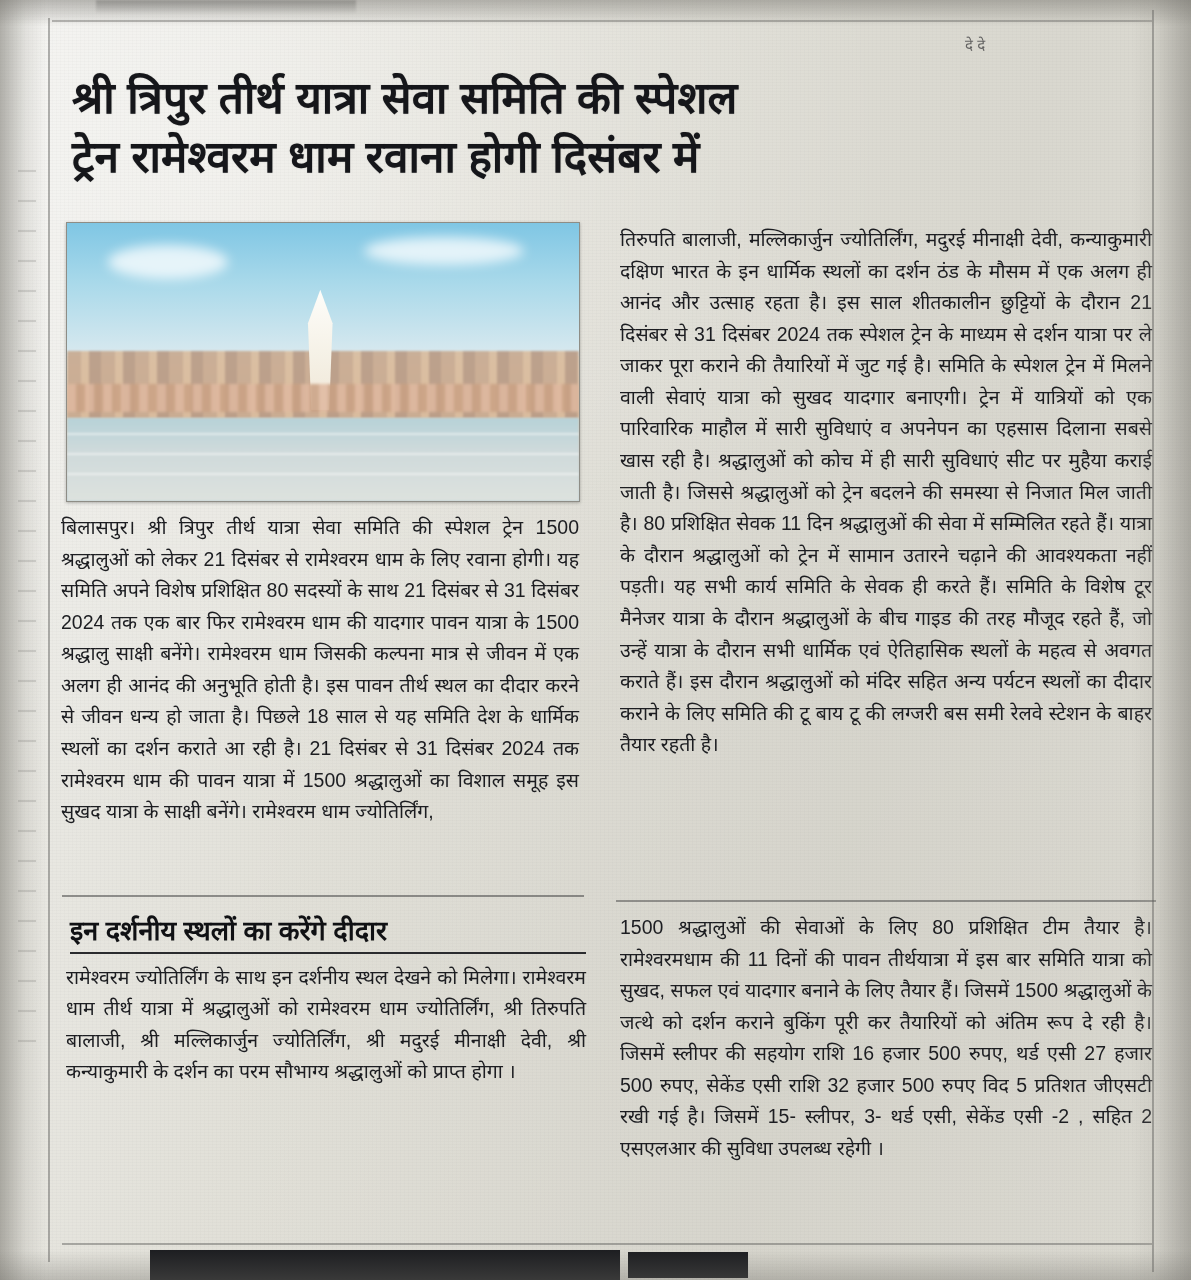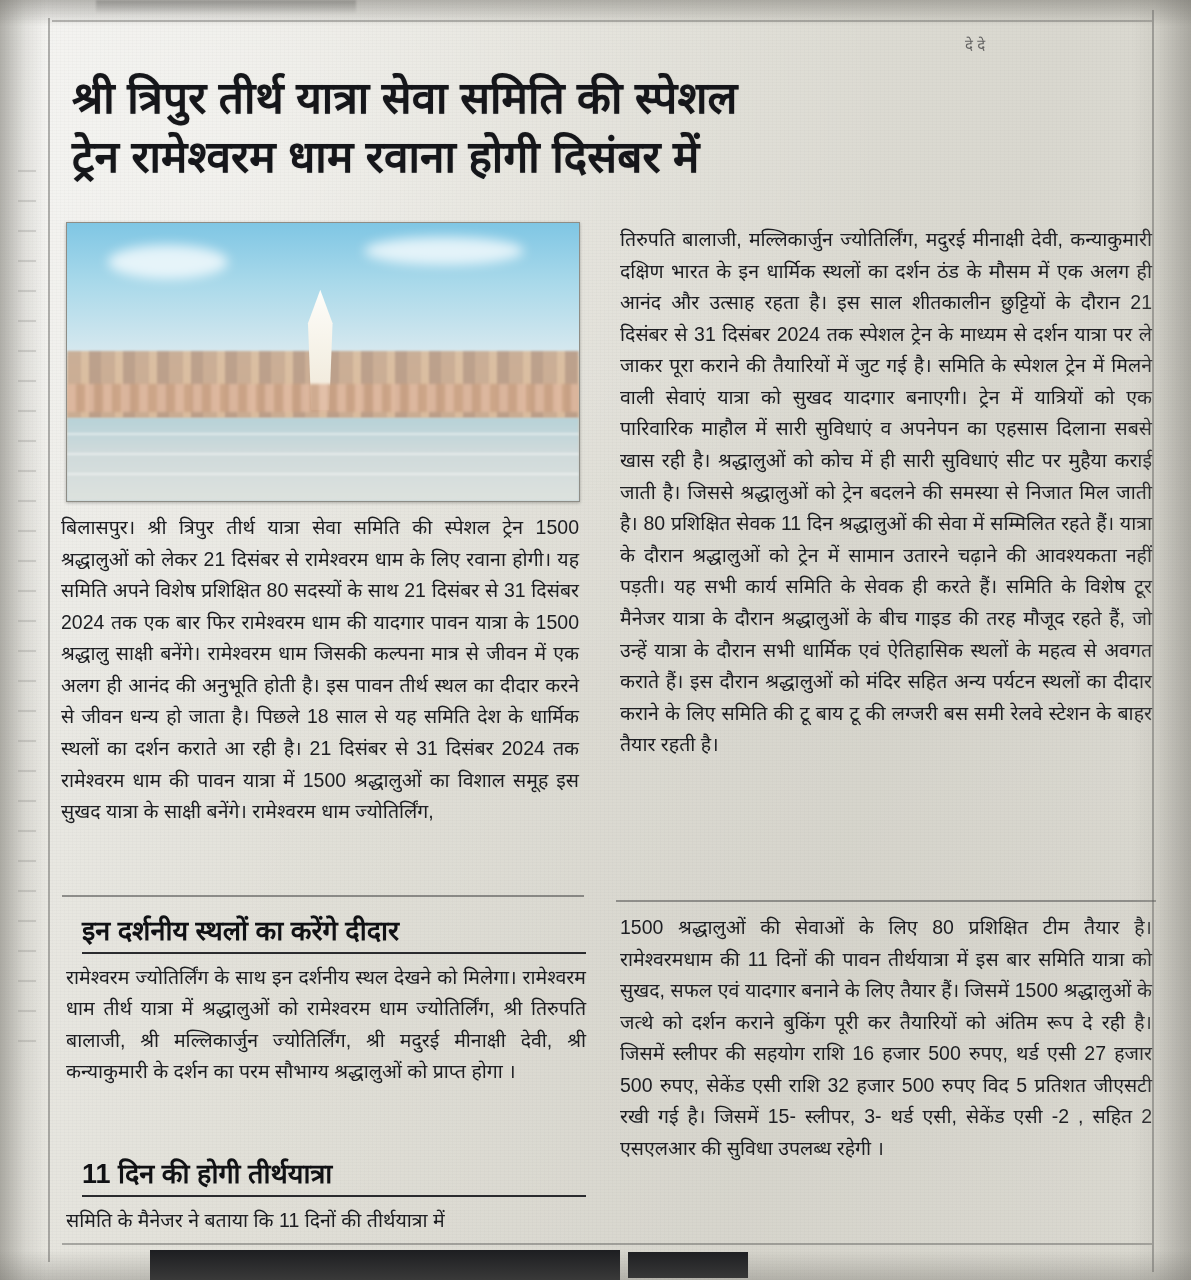--- a/index.html
+++ b/index.html
@@ -118,21 +118,21 @@
   .col-right-upper{left:620px;top:224px;width:532px;}
 
   .subhead{
     font-family:"Liberation Sans", sans-serif;
     font-weight:bold;
     font-size:27px;
     line-height:1.25;
     color:#101114;
     border-bottom:2px solid #2a2b2e;
     padding-bottom:3px;
-    margin:10px 0 8px 16px;
+    margin:10px 0 8px 4px;
     display:block;
   }
   .col-left-sec1{left:66px;top:905px;width:520px;}
   .col-left-sec2{left:66px;top:1148px;width:520px;}
   .col-right-lower{left:620px;top:912px;width:532px;}
 
   .divider-h{
     position:absolute;left:62px;top:895px;width:522px;height:2px;background:rgba(70,70,70,0.55);
   }
   .divider-h2{
@@ -204,24 +204,20 @@
   <div class="col col-left-lower body-text">बिलासपुर। श्री त्रिपुर तीर्थ यात्रा सेवा समिति की स्पेशल ट्रेन 1500 श्रद्धालुओं को लेकर 21 दिसंबर से रामेश्वरम धाम के लिए रवाना होगी। यह समिति अपने विशेष प्रशिक्षित 80 सदस्यों के साथ 21 दिसंबर से 31 दिसंबर 2024 तक एक बार फिर रामेश्वरम धाम की यादगार पावन यात्रा के 1500 श्रद्धालु साक्षी बनेंगे। रामेश्वरम धाम जिसकी कल्पना मात्र से जीवन में एक अलग ही आनंद की अनुभूति होती है। इस पावन तीर्थ स्थल का दीदार करने से जीवन धन्य हो जाता है। पिछले 18 साल से यह समिति देश के धार्मिक स्थलों का दर्शन कराते आ रही है। 21 दिसंबर से 31 दिसंबर 2024 तक रामेश्वरम धाम की पावन यात्रा में 1500 श्रद्धालुओं का विशाल समूह इस सुखद यात्रा के साक्षी बनेंगे। रामेश्वरम धाम ज्योतिर्लिंग,</div>
 
   <div class="divider-h"></div>
   <div class="divider-h2"></div>
 
   <div class="col col-left-sec1">
     <div class="subhead">इन दर्शनीय स्थलों का करेंगे दीदार</div>
     <div class="body-text">रामेश्वरम ज्योतिर्लिंग के साथ इन दर्शनीय स्थल देखने को मिलेगा। रामेश्वरम धाम तीर्थ यात्रा में श्रद्धालुओं को रामेश्वरम धाम ज्योतिर्लिंग, श्री तिरुपति बालाजी, श्री मल्लिकार्जुन ज्योतिर्लिंग, श्री मदुरई मीनाक्षी देवी, श्री कन्याकुमारी के दर्शन का परम सौभाग्य श्रद्धालुओं को प्राप्त होगा ।</div>
   </div>
 
-  <div class="col col-left-sec2">
-    <div class="subhead">11 दिन की होगी तीर्थयात्रा</div>
-    <div class="body-text">समिति के मैनेजर ने बताया कि 11 दिनों की तीर्थयात्रा में</div>
-  </div>
 
   <div class="col col-right-lower body-text">1500 श्रद्धालुओं की सेवाओं के लिए 80 प्रशिक्षित टीम तैयार है। रामेश्वरमधाम की 11 दिनों की पावन तीर्थयात्रा में इस बार समिति यात्रा को सुखद, सफल एवं यादगार बनाने के लिए तैयार हैं। जिसमें 1500 श्रद्धालुओं के जत्थे को दर्शन कराने बुकिंग पूरी कर तैयारियों को अंतिम रूप दे रही है। जिसमें स्लीपर की सहयोग राशि 16 हजार 500 रुपए, थर्ड एसी 27 हजार 500 रुपए, सेकेंड एसी राशि 32 हजार 500 रुपए विद 5 प्रतिशत जीएसटी रखी गई है। जिसमें 15- स्लीपर, 3- थर्ड एसी, सेकेंड एसी -2 , सहित 2 एसएलआर की सुविधा उपलब्ध रहेगी ।</div>
 
   <div class="bottom-strip"></div>
   <div class="bottom-strip-2"></div>
 
   <div class="edge-text">दे दे</div>
 </div>
 
 <div class="fold-left"></div>

